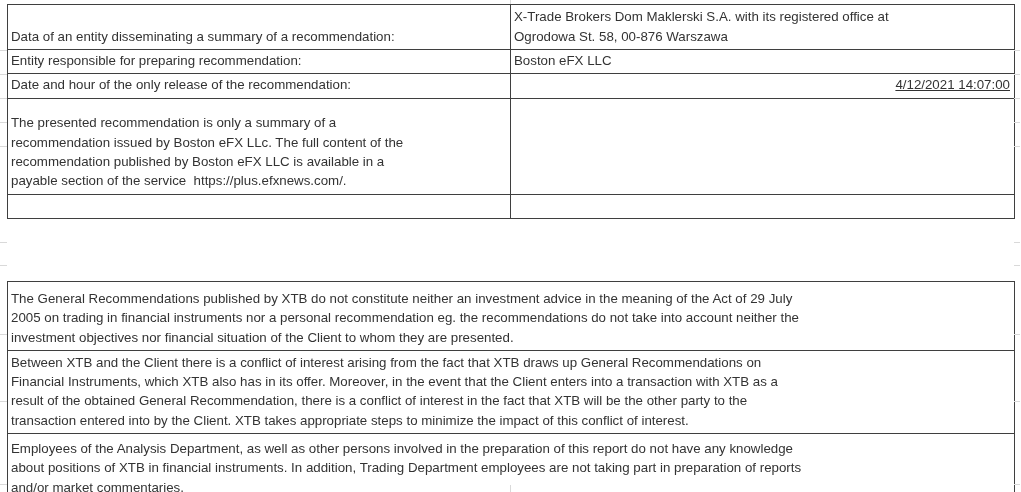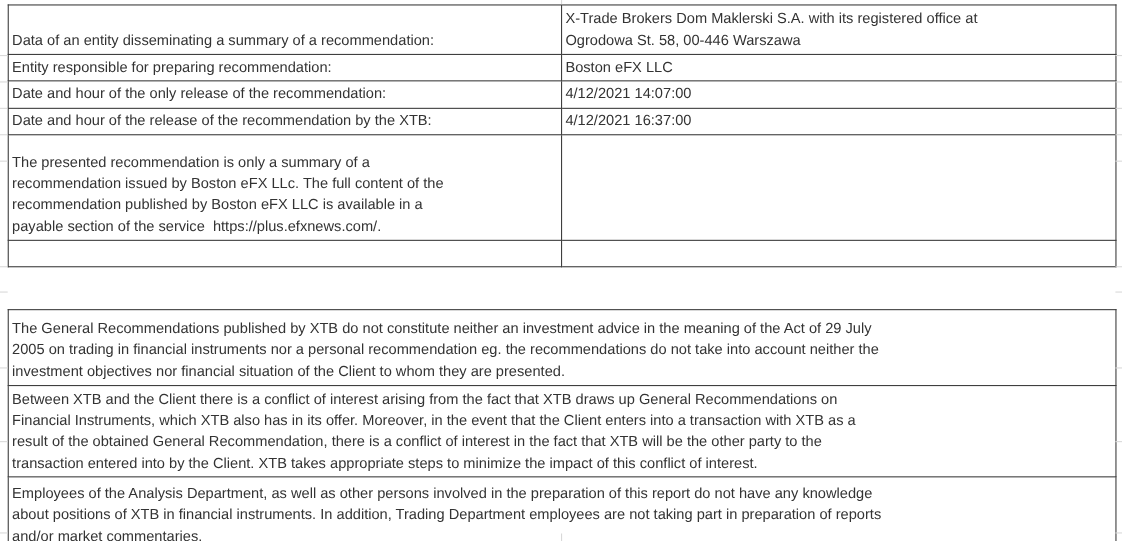--- a/index.html
+++ b/index.html
@@ -21,52 +21,48 @@
   #info-table{left:7px;top:4px;width:1007px;}
   #disclaimer-table{left:7px;top:281px;width:1007px;}
   .sheet td{
     border:1px solid #3f3f3f;
     vertical-align:bottom;
     padding:1px 4px 3px 3px;
     white-space:pre-wrap;
     overflow:hidden;
     word-wrap:break-word;
   }
-  td.align-right{text-align:left;}
+  td.align-right{text-align:right;text-decoration:underline;}
   
   .hstub{position:absolute;height:1px;background:#d9d9d9;}
   .vstub{position:absolute;width:1px;background:#d9d9d9;}
 </style>
 </head>
 <body>
 
 <div class="canvas">
 
   <table class="sheet" id="info-table">
     <colgroup>
         <col style="width:503px">
         <col style="width:504px">
       </colgroup>
     <tbody>
         <tr style="height:45px">
       <td>Data of an entity disseminating a summary of a recommendation:</td>
       <td>X-Trade Brokers Dom Maklerski S.A. with its registered office at
-Ogrodowa St. 58, 00-446 Warszawa</td>
+Ogrodowa St. 58, 00-876 Warszawa</td>
     </tr>
     <tr style="height:24px">
       <td>Entity responsible for preparing recommendation:</td>
       <td>Boston eFX LLC</td>
     </tr>
     <tr style="height:24px">
       <td>Date and hour of the only release of the recommendation:</td>
       <td class="align-right">4/12/2021 14:07:00</td>
-    </tr>
-    <tr style="height:24px">
-      <td>Date and hour of the release of the recommendation by the XTB:</td>
-      <td class="align-right">4/12/2021 16:37:00</td>
     </tr>
     <tr style="height:96px">
       <td>The presented recommendation is only a summary of a
 recommendation issued by Boston eFX LLc. The full content of the
 recommendation published by Boston eFX LLC is available in a
 payable section of the service  https://plus.efxnews.com/.</td>
       <td></td>
     </tr>
     <tr style="height:24px">
       <td></td>

